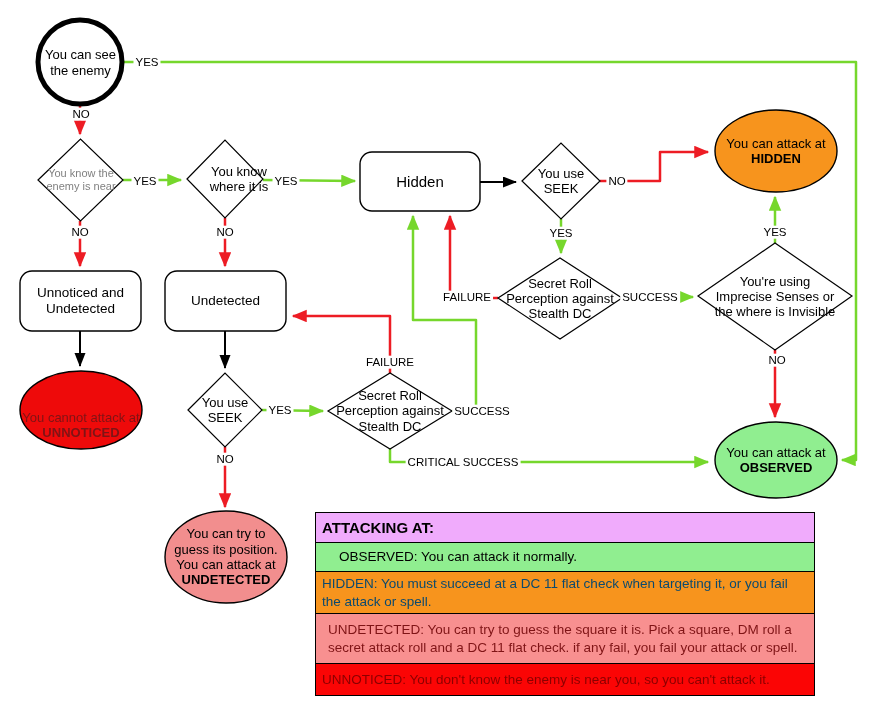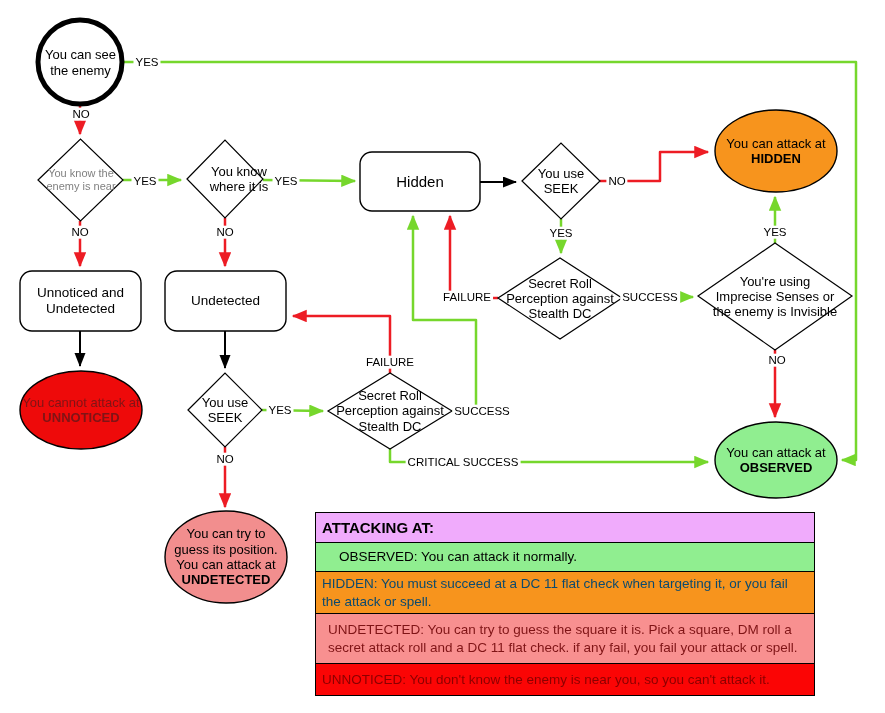--- a/index.html
+++ b/index.html
@@ -83,31 +83,31 @@
       <ellipse cx="776" cy="460" rx="61" ry="38" style="fill:var(--observed-fill)" stroke-width="1.4"></ellipse>
     </g>
   </svg>
 
   <div class="nlabel" style="left:38px;top:20px;width:85px;height:85px;">You can see the enemy</div>
   <div class="nlabel" style="left:40px;top:139px;width:82px;height:82px;font-size:11px;color:var(--grey-text);">You know the enemy is near</div>
   <div class="nlabel" style="left:201px;top:140px;width:76px;height:78px;">You know where it is</div>
   <div class="nlabel" style="left:360px;top:152px;width:120px;height:59px;font-size:15px;">Hidden</div>
   <div class="nlabel" style="left:526px;top:143px;width:70px;height:76px;">You use SEEK</div>
   <div class="nlabel" style="left:500px;top:258px;width:120px;height:81px;">Secret Roll Perception against Stealth DC</div>
-  <div class="nlabel" style="left:710px;top:243px;width:130px;height:107px;">You're using Imprecise Senses or the enemy is Invisible</div>
+  <div class="nlabel" style="left:710px;top:243px;width:130px;height:107px;">You're using Imprecise Senses or the where is Invisible</div>
   <div class="nlabel" style="left:20px;top:271px;width:121px;height:60px;font-size:13.5px;">Unnoticed and Undetected</div>
   <div class="nlabel" style="left:165px;top:271px;width:121px;height:60px;font-size:13.5px;">Undetected</div>
   <div class="nlabel" style="left:190px;top:373px;width:70px;height:74px;">You use SEEK</div>
   <div class="nlabel" style="left:330px;top:373px;width:120px;height:76px;">Secret Roll Perception against Stealth DC</div>
 
   <div class="nlabel" style="left:717px;top:110px;width:118px;height:82px;">
     <span>You can attack at</span>
     <b class="kw">HIDDEN</b>
   </div>
-  <div class="nlabel" style="left:22px;top:371px;width:118px;height:78px;color:var(--dark-red-text);">
+  <div class="nlabel" style="left:22px;top:386px;width:118px;height:78px;color:var(--dark-red-text);">
     <span>You cannot attack at</span>
     <b class="kw">UNNOTICED</b>
   </div>
   <div class="nlabel" style="left:168px;top:511px;width:116px;height:92px;">
     <span>You can try to guess its position. You can attack at</span>
     <b class="kw">UNDETECTED</b>
   </div>
   <div class="nlabel" style="left:717px;top:422px;width:118px;height:76px;">
     <span>You can attack at</span>
     <b class="kw">OBSERVED</b>

